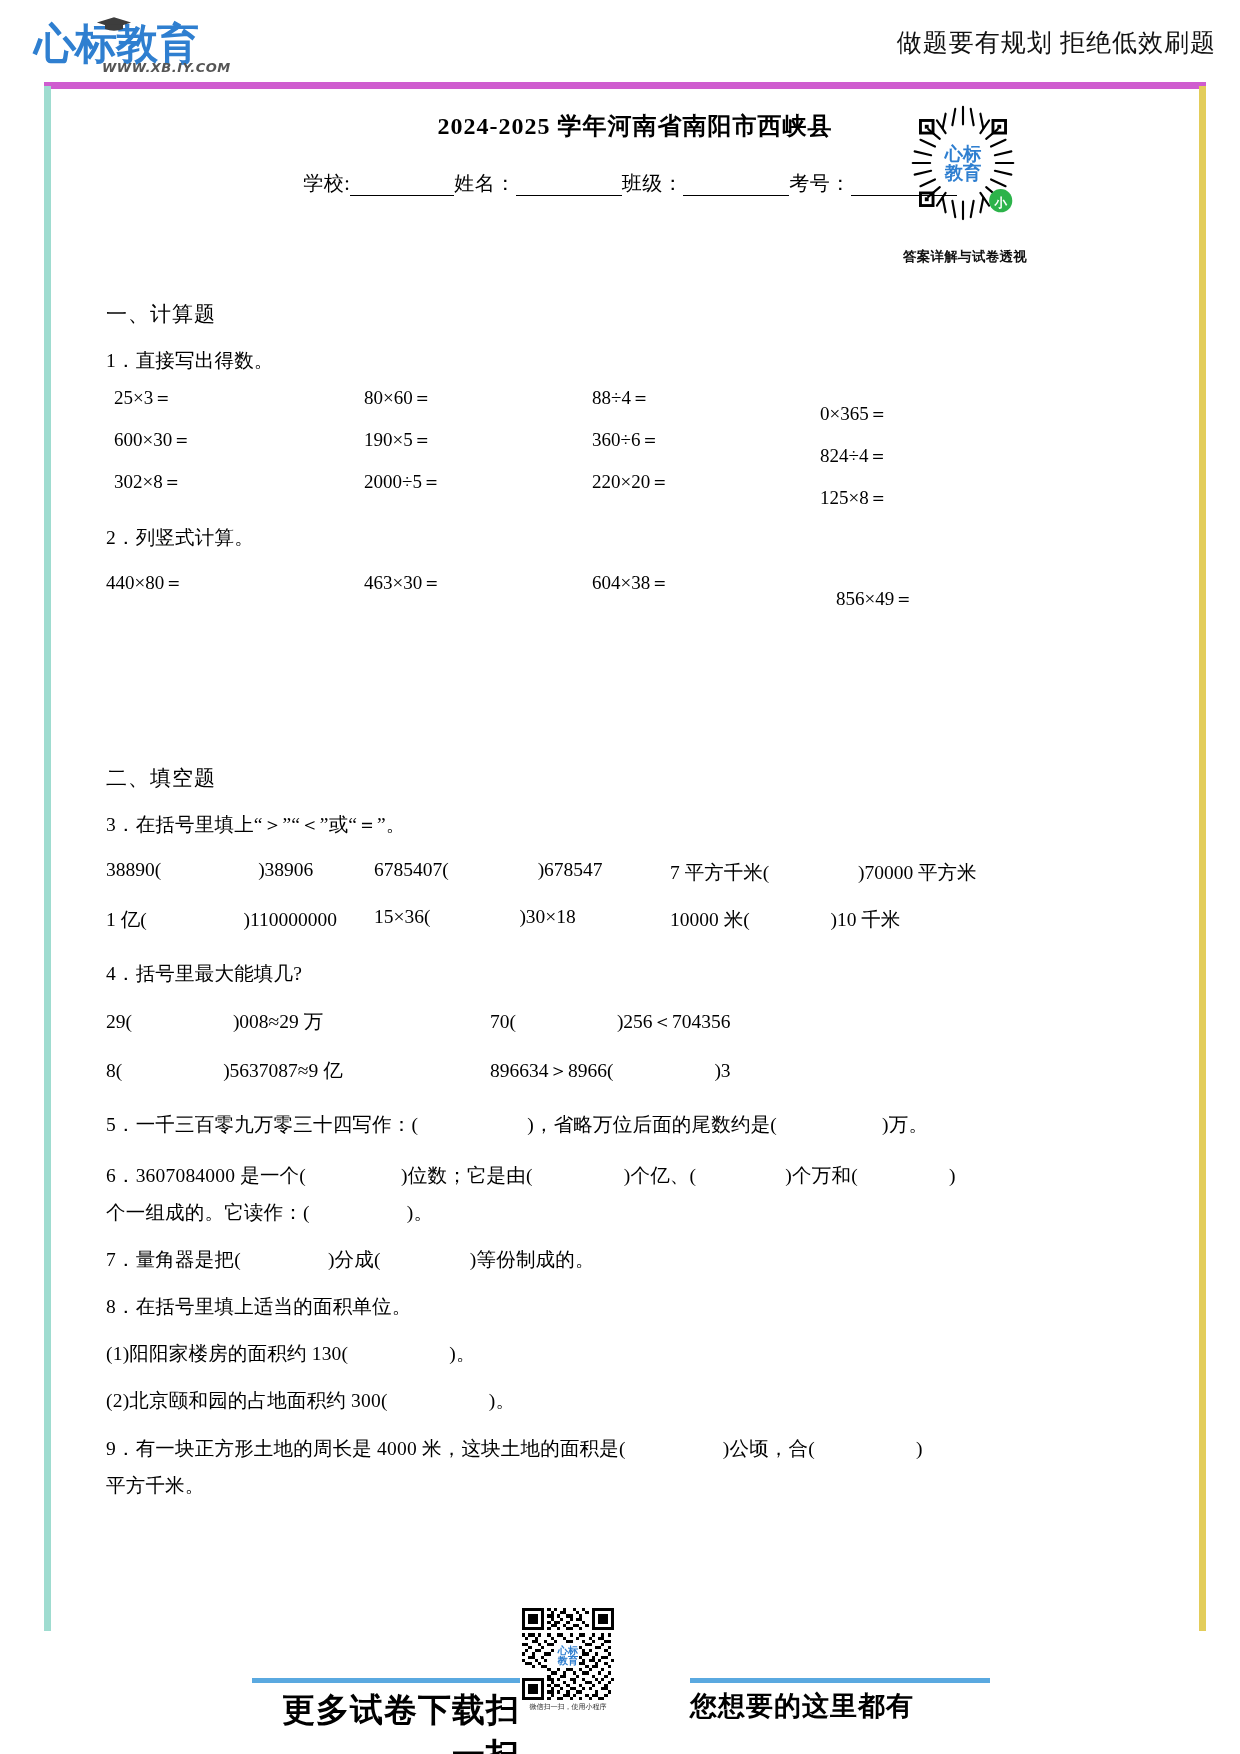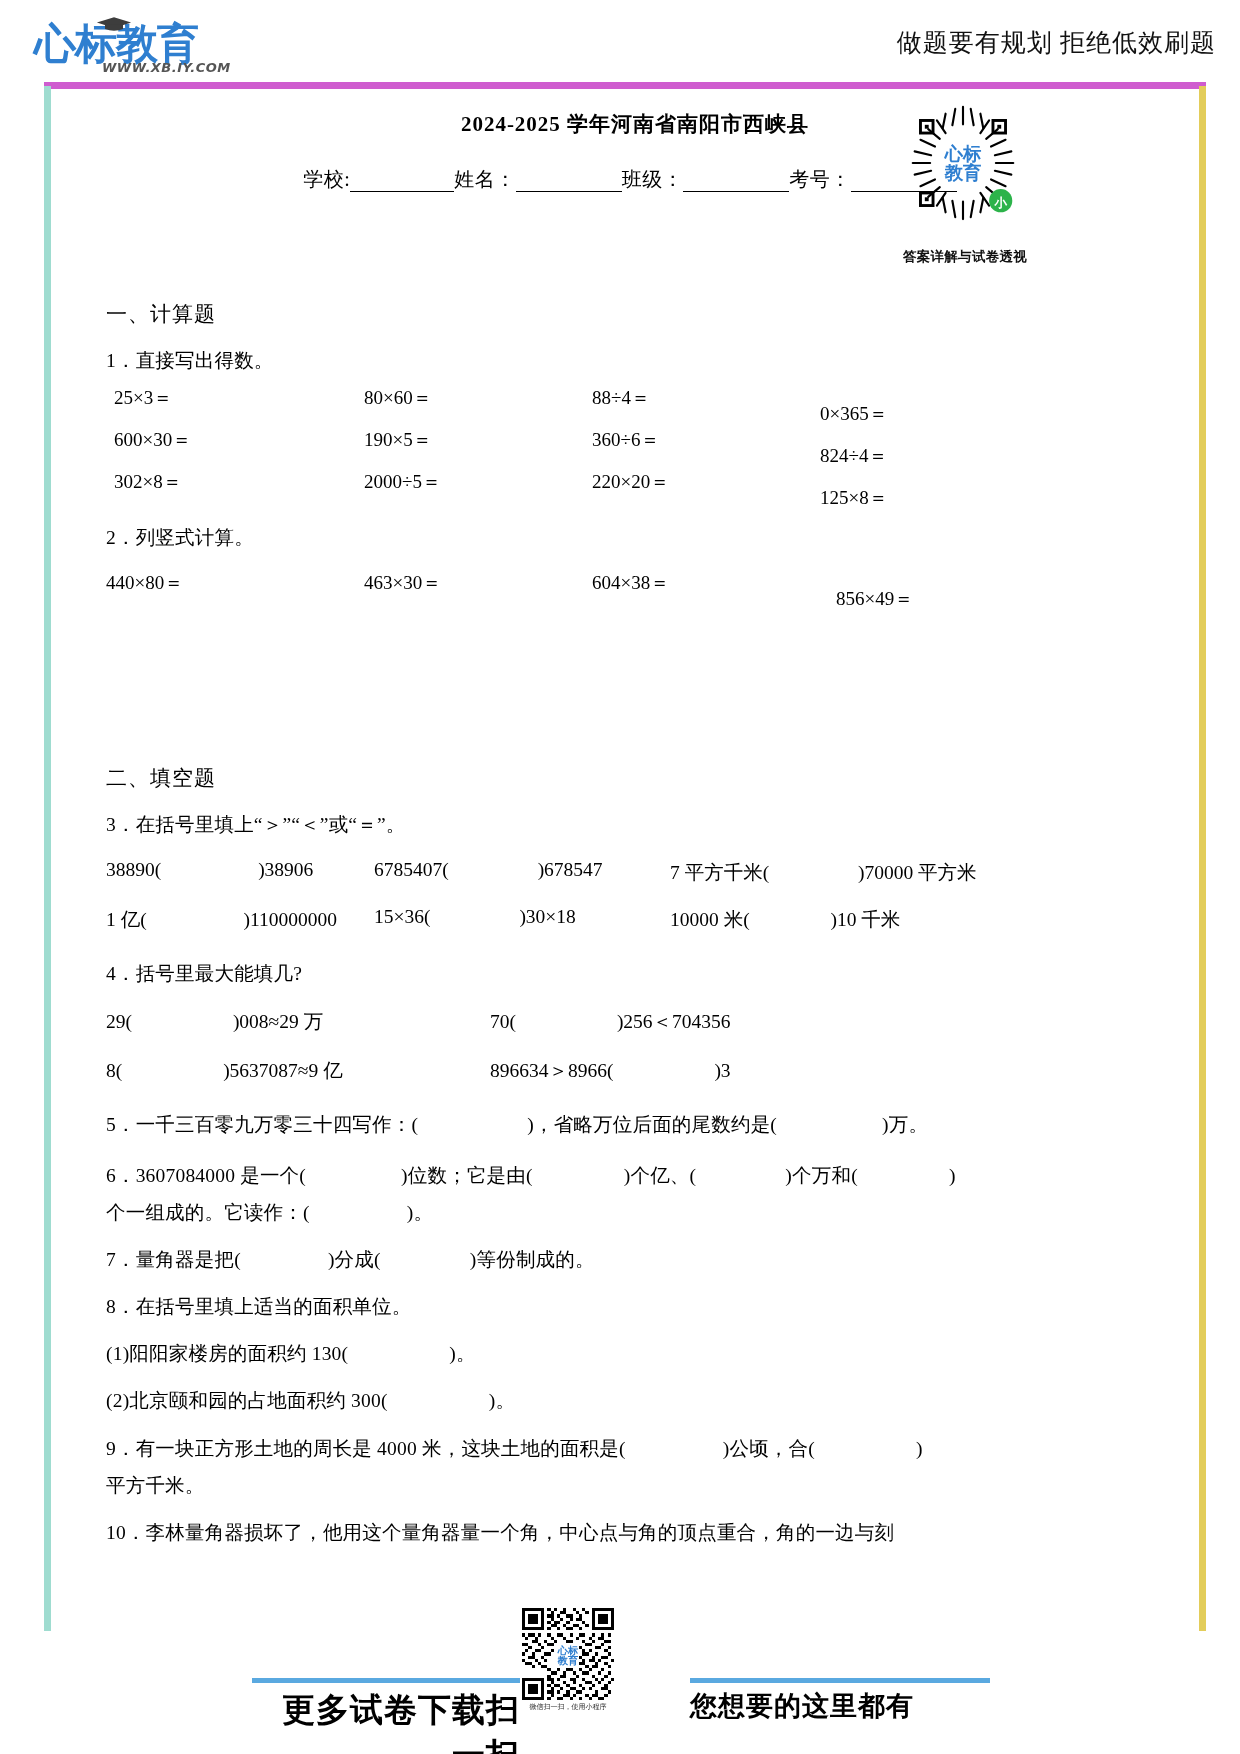--- a/index.html
+++ b/index.html
@@ -39,21 +39,21 @@
   .bar-top    { position: absolute; left: 44px;  top: 82px;   width: 1162px; height: 7px;  background: #cf5ccf; }
   .bar-left   { position: absolute; left: 44px;  top: 86px;   width: 7px;    height: 1545px; background: #9fdcd0; }
   .bar-right  { position: absolute; left: 1199px;top: 86px;   width: 7px;    height: 1545px; background: #e3cd5a; }
 
   
   .title-wrap { position: absolute; left: 60px; top: 110px; width: 1130px; }
   .title1, .title2 {
     text-align: center; font-weight: 700; color: #000;
     font-family: "Liberation Serif", serif;
   }
-  .title1 { font-size: 21px; letter-spacing: 1px; padding-left: 20px; }
+  .title1 { font-size: 24px; letter-spacing: 1px; padding-left: 20px; }
   .title2 { font-size: 31px; letter-spacing: 1px; margin-top: 22px; padding-left: 20px; }
 
   .idline {
     margin-top: 28px; text-align: center; font-size: 20px;
     letter-spacing: .5px; padding-left: 10px; white-space: nowrap;
   }
   .blank-ul { display: inline-block; border-bottom: 1.6px solid #000; }
   .u90  { width: 104px; }
   .u100 { width: 106px; }
 
@@ -315,21 +315,20 @@
 
     <div style="height:10px"></div>
     <div class="q">
       <span>9．有一块正方形土地的周长是 4000 米，这块土地的面积是(</span>
       <span style="display:inline-block;width:92px"></span><span>)公顷，合(</span>
       <span style="display:inline-block;width:96px"></span><span>)</span>
     </div>
     <div class="q">平方千米。</div>
 
     <div style="height:10px"></div>
-    <div class="q">10．李林量角器损坏了，他用这个量角器量一个角，中心点与角的顶点重合，角的一边与刻</div>
   </div>
 
   <div class="footer-rule-l"></div>
   <div class="footer-rule-r"></div>
 
   <div class="qr-bottom">
     <svg viewBox="0 0 29 29" width="92" height="92" shape-rendering="crispEdges">
       <rect width="29" height="29" fill="#fff"></rect>
       <g fill="#000">
         <rect x="0" y="0" width="7" height="1"></rect>

